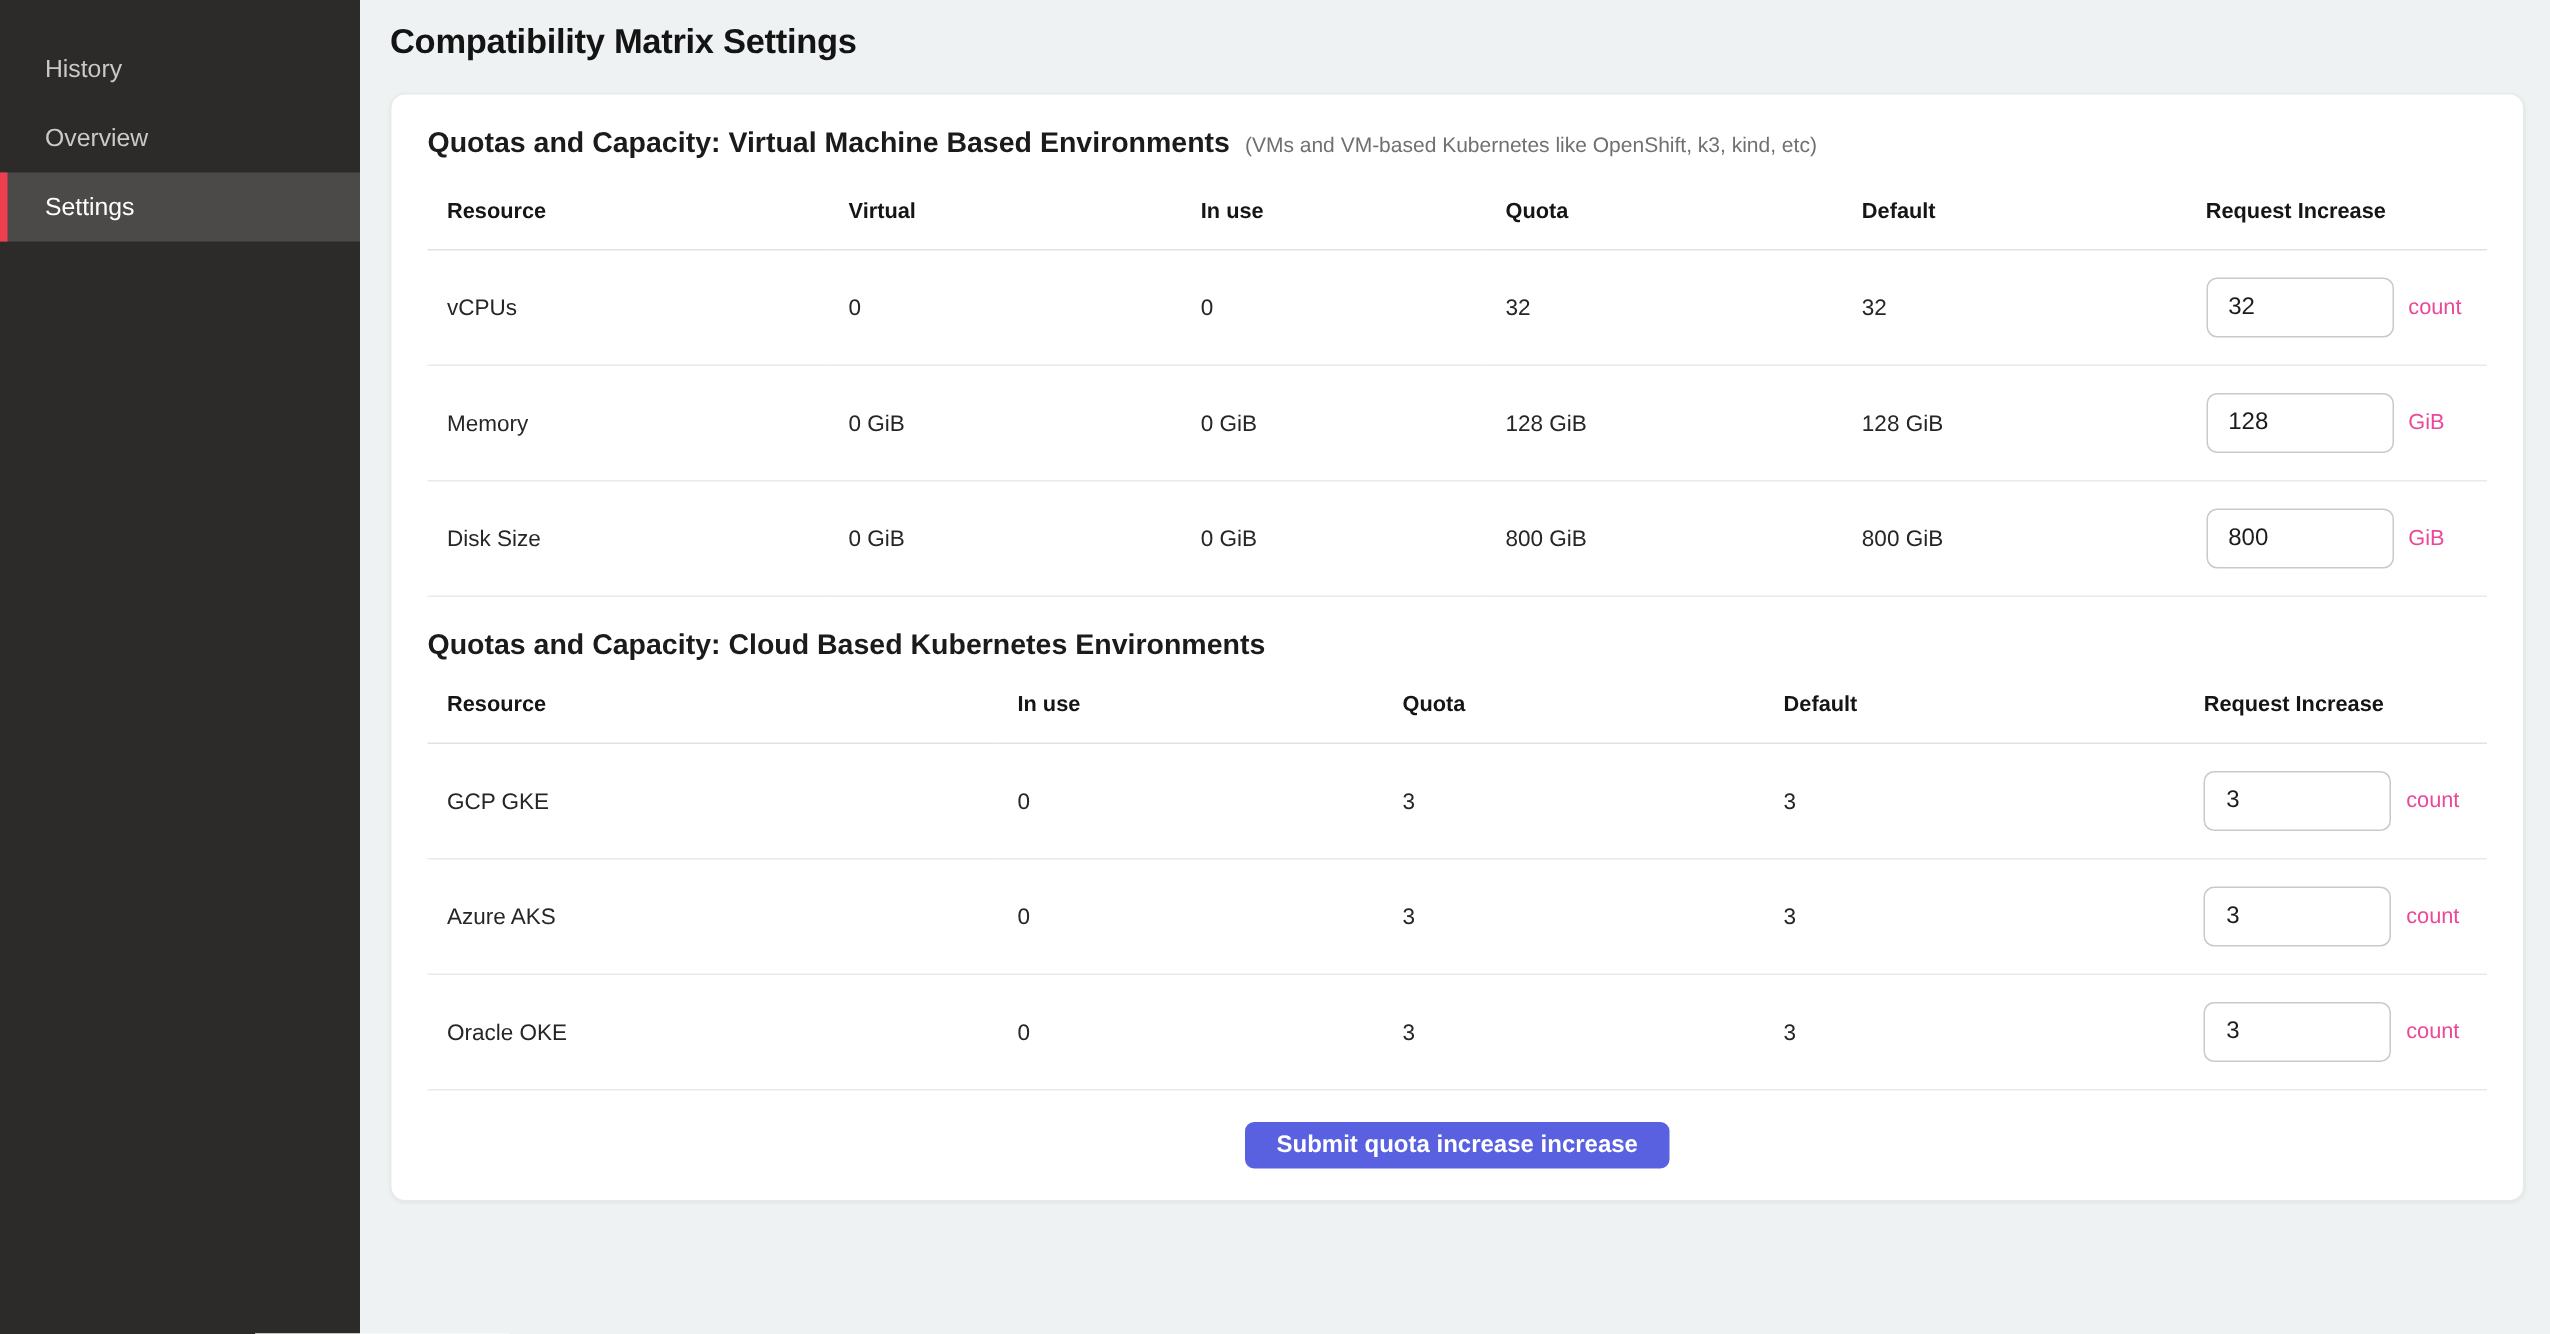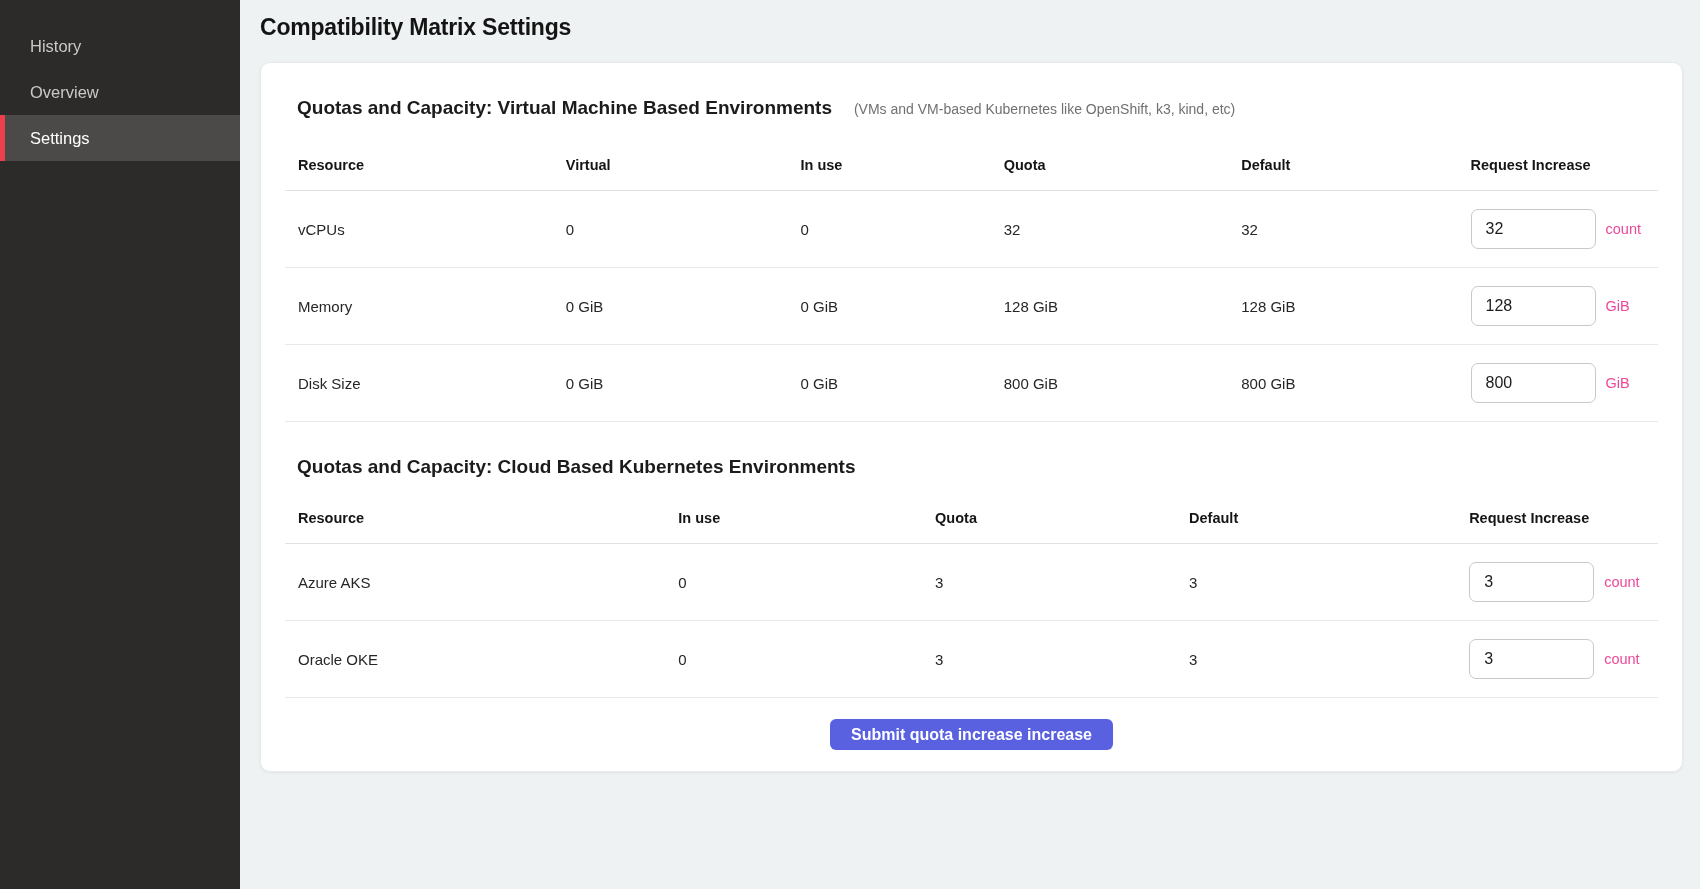--- a/index.html
+++ b/index.html
@@ -44,21 +44,21 @@
   .card {
     background: #ffffff;
     border: 1px solid #e9e9e9;
     border-radius: 10px;
     box-shadow: 0 1px 3px rgba(15,23,42,.06);
     padding: 22px 24px 18px 24px;
   }
 
   .section-head { display: flex; align-items: baseline; gap: 10px; margin: 0; }
   .section-head h2 {
-    margin: 12px; font-size: 19px; font-weight: 700; color: #1b1b1b;
+    margin: 0; font-size: 19px; font-weight: 700; color: #1b1b1b;
   }
   .section-sub { font-size: 14px; color: #707070; }
 
   table { width: 100%; border-collapse: collapse; table-layout: fixed; }
   th {
     text-align: left;
     font-size: 14.5px; font-weight: 700; color: #151515;
     padding: 26px 13px 17px 13px;
     border-bottom: 1px solid #e2e2e2;
     white-space: nowrap;
@@ -196,20 +196,32 @@
           <tr>
             <th>Resource</th>
             <th>In use</th>
             <th>Quota</th>
             <th>Default</th>
             <th>Request Increase</th>
           </tr>
         </thead>
         <tbody>
           <tr>
+            <td>GCP GKE</td>
+            <td>0</td>
+            <td>3</td>
+            <td>3</td>
+            <td class="req-cell">
+              <div class="req-wrap">
+                <input class="qty" type="text" value="3" style="">
+                <span class="unit">count</span>
+              </div>
+            </td>
+          </tr>
+          <tr>
             <td>Azure AKS</td>
             <td>0</td>
             <td>3</td>
             <td>3</td>
             <td class="req-cell">
               <div class="req-wrap">
                 <input class="qty" type="text" value="3" style="">
                 <span class="unit">count</span>
               </div>
             </td>

